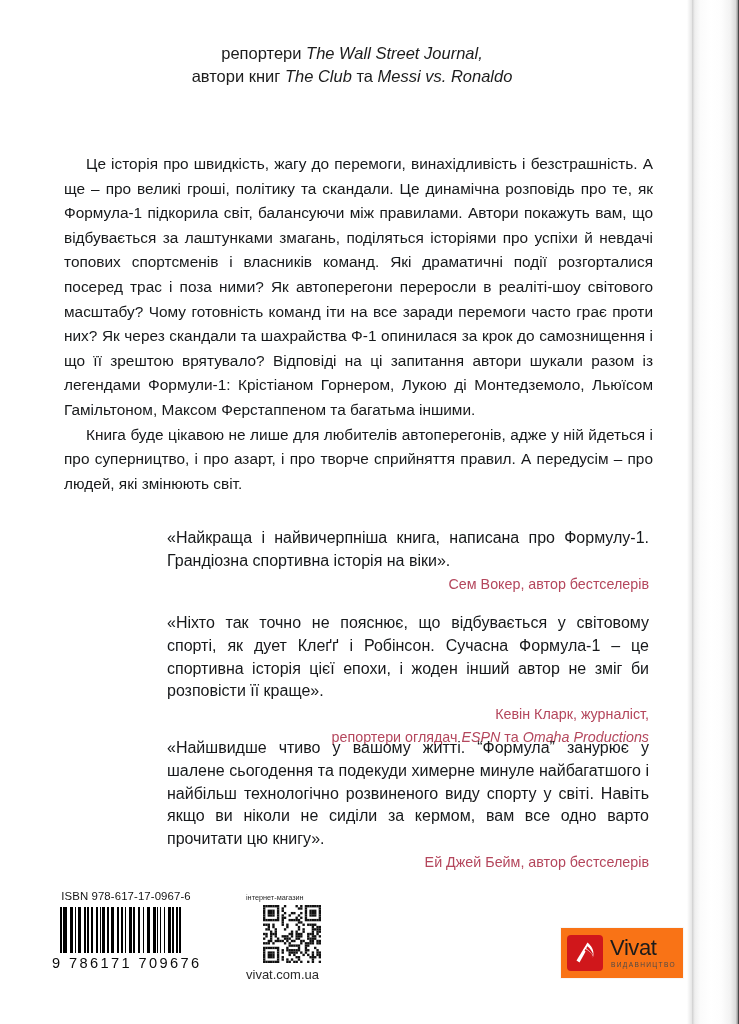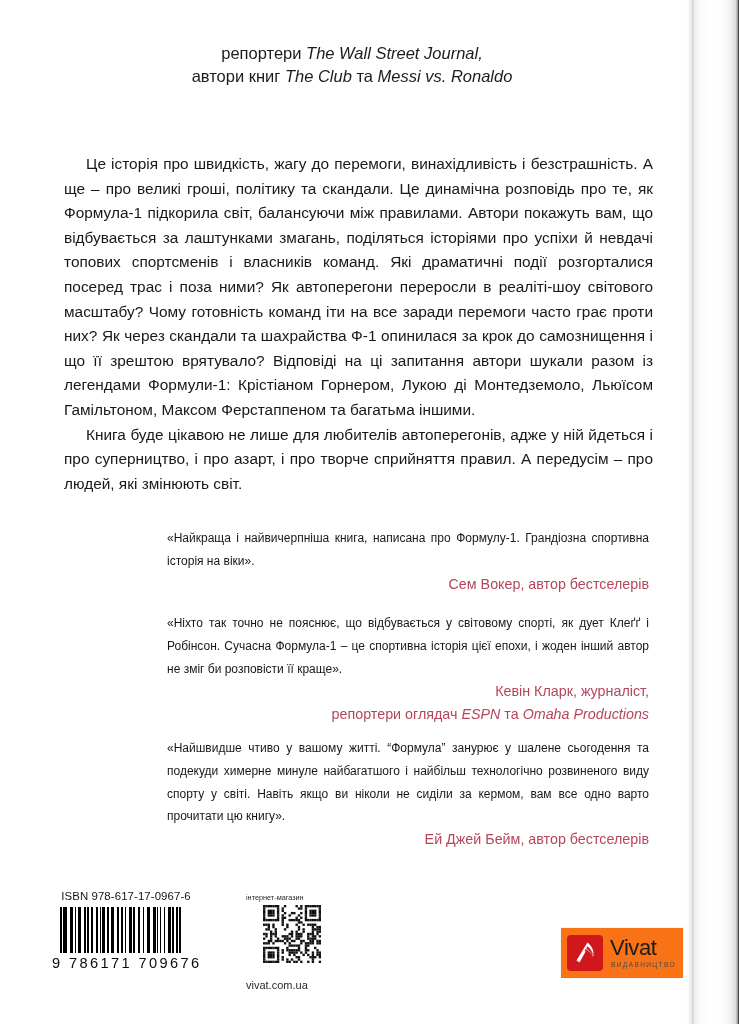--- a/index.html
+++ b/index.html
@@ -80,21 +80,21 @@
     color: #16181a;
     text-align: justify;
     text-justify: inter-word;
     hyphens: manual;
   }
   #body-copy p { text-indent: 22px; margin: 0; }
 
   
   .quote-block { position: absolute; width: 482px; left: 167px; }
   .quote-text {
-    font-size: 12px;
+    font-size: 16px;
     line-height: 22.8px;
     color: #16181a;
     text-align: justify;
     text-justify: inter-word;
   }
   .quote-attrib {
     font-size: 14.3px;
     line-height: 22.8px;
     color: #B4465C;
     text-align: right;
@@ -149,22 +149,22 @@
     white-space: nowrap;
   }
   #qr-canvas {
     width: 58px; height: 58px;
     margin: 0 auto;
     background: #ffffff;
     position: relative;
   }
   #qr-canvas svg { display: block; }
   #qr-caption-bottom {
-    margin-top: 16px;
-    font-size: 11px;
+    margin-top: 4px;
+    font-size: 13px;
     color: #2a2a2a;
     white-space: nowrap;
   }
 
   
   #publisher {
     position: absolute;
     left: 561px; top: 928px;
     width: 122px; height: 50px;
     background: #f97316;

